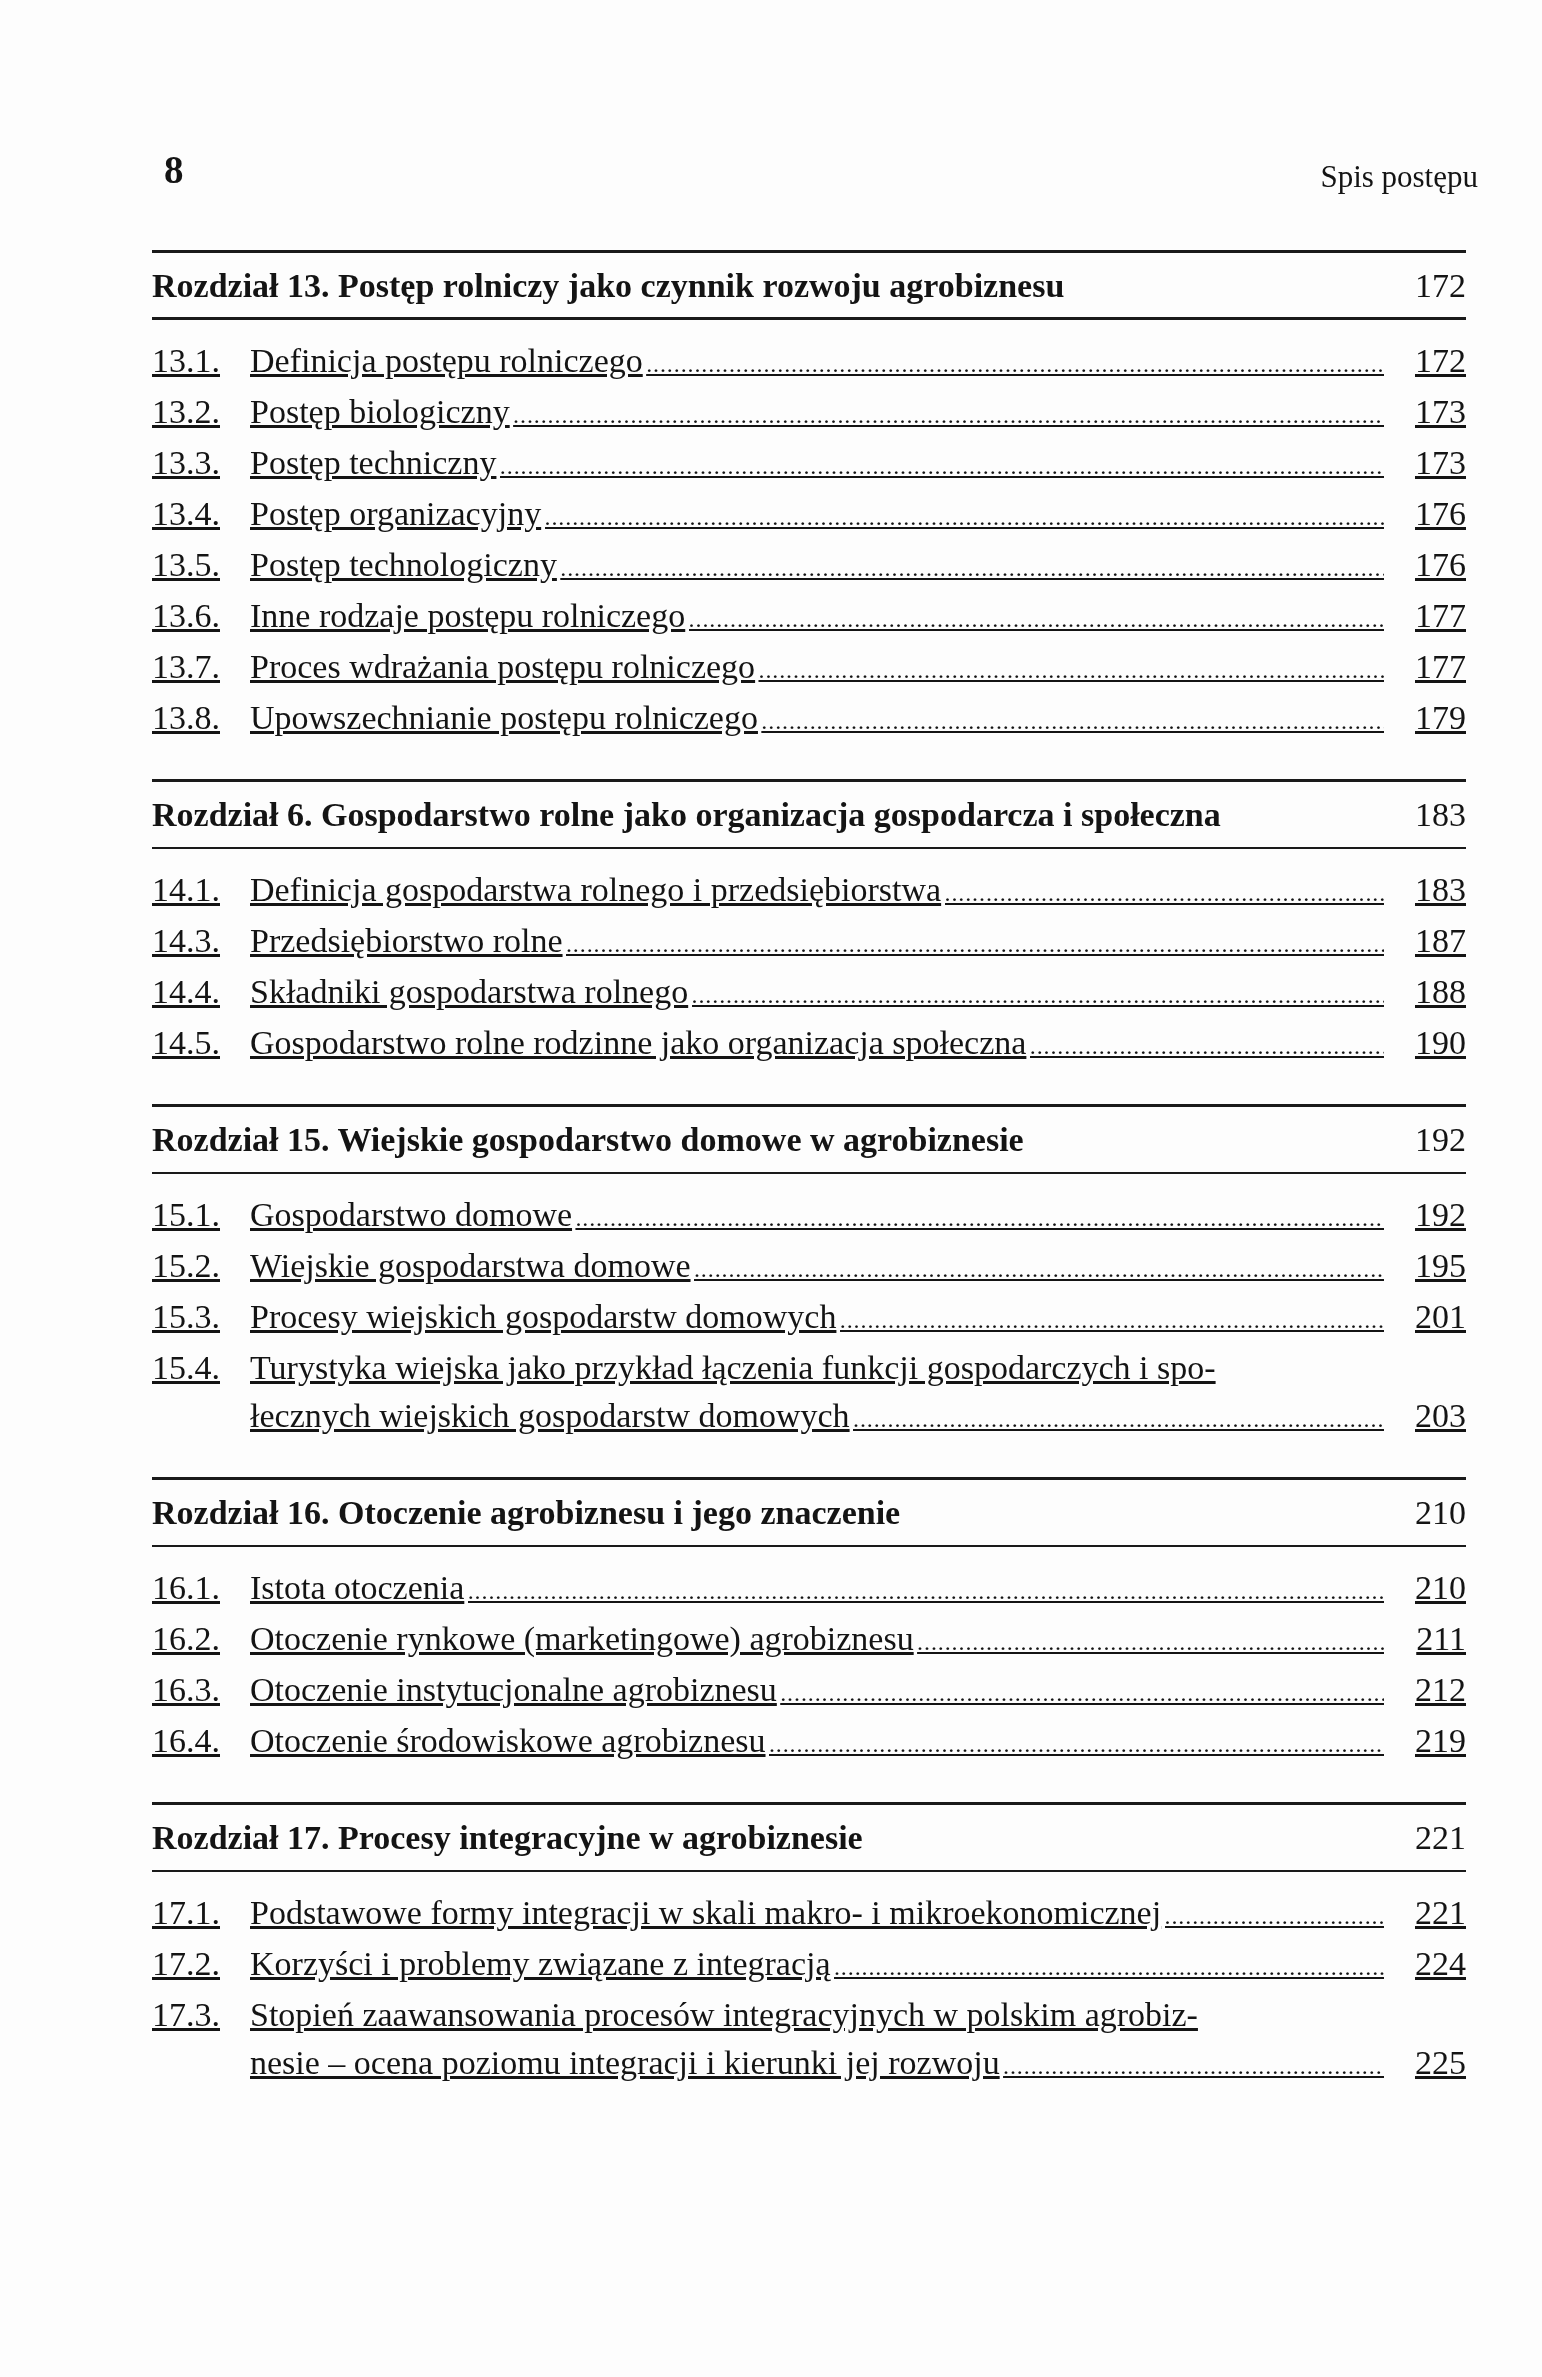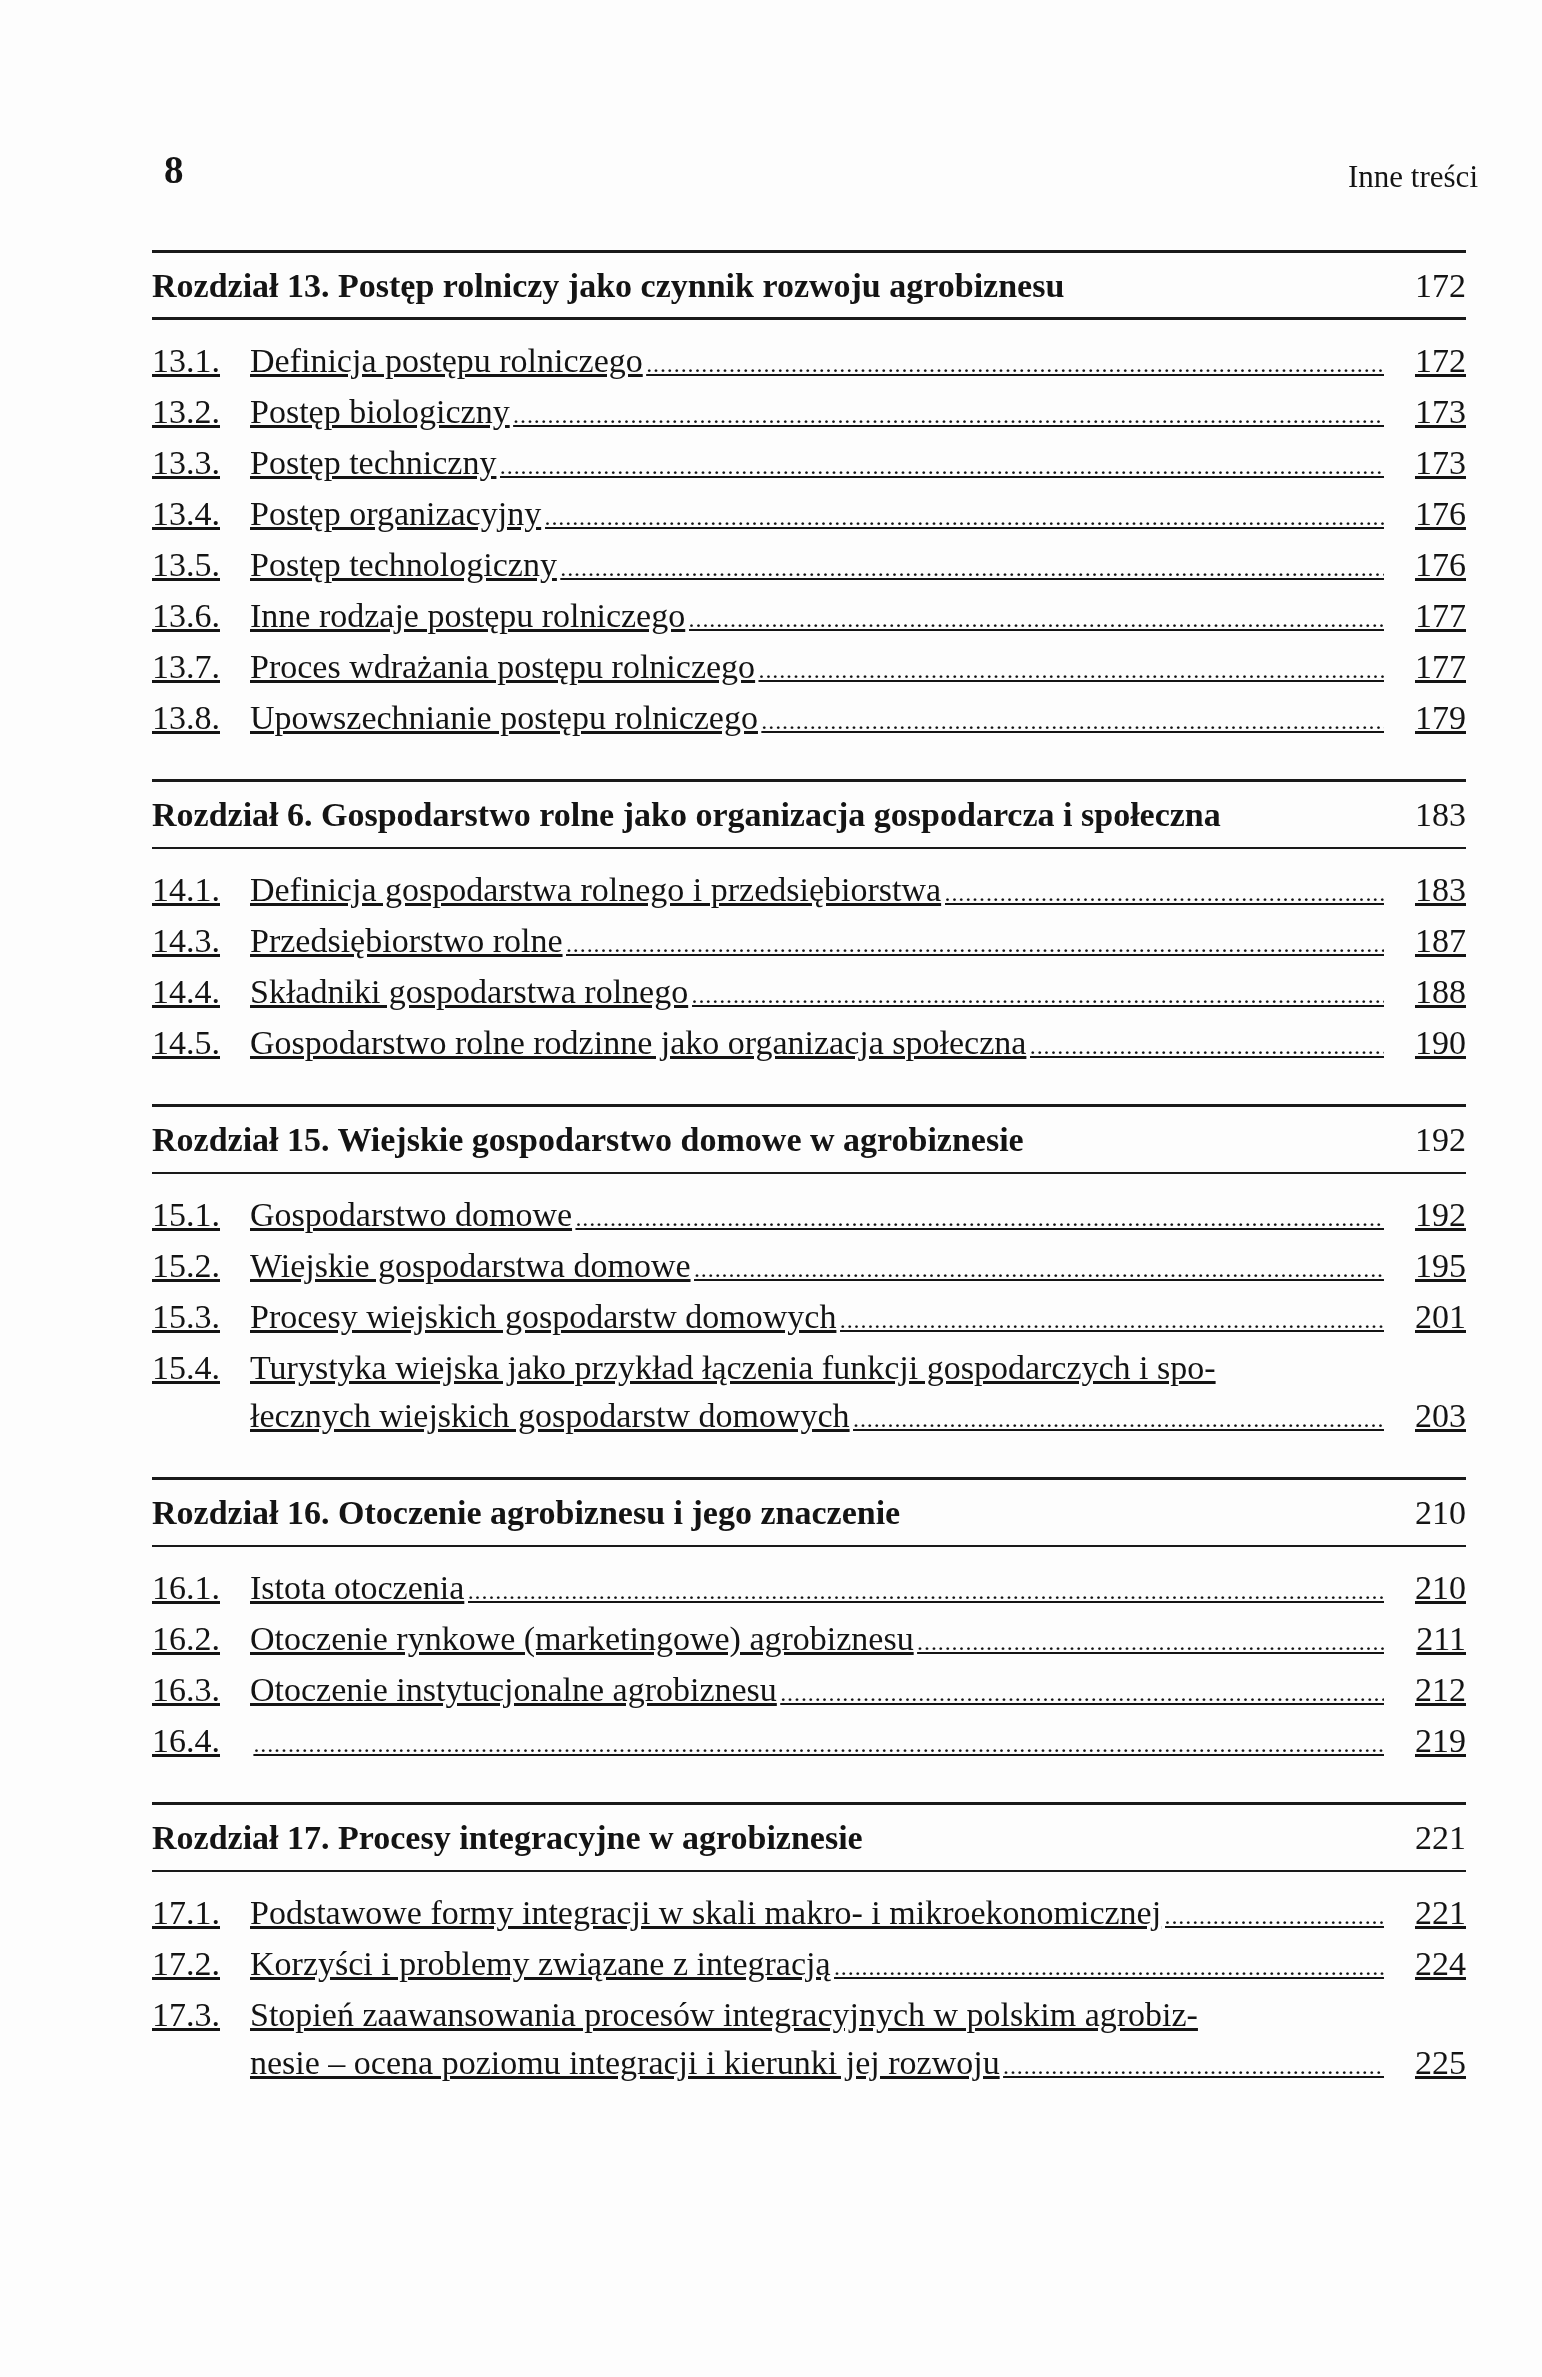--- a/index.html
+++ b/index.html
@@ -21,21 +21,21 @@
   .label { white-space:nowrap; }
   .leader { flex:1; overflow:hidden; white-space:nowrap; margin:0 5.1px 0 3.4px; letter-spacing:0.9px; font-size:24px; }
   .leader::before { content:"................................................................................................................................................................................................................................................................"; }
   .pg { width:77px; text-align:right; flex:none; }
   .first-line { white-space:nowrap; }
 </style>
 </head>
 <body>
 
 <div class="page-num">8</div>
-<div class="running-head">Inne treści</div>
+<div class="running-head">Spis postępu</div>
 
 <div class="toc" id="toc">
     <div class="chapter">
       <div class="rule"></div>
       <div class="ch-head">
         <span class="ch-title">Rozdział 13. Postęp rolniczy jako czynnik rozwoju agrobiznesu</span>
         <span class="ch-page">172</span>
       </div>
       <div class="rule"></div>
       <div class="items">
@@ -257,20 +257,21 @@
               <span class="label">Otoczenie instytucjonalne agrobiznesu</span>
               <span class="leader"></span>
               <span class="pg">212</span>
             </div>
           </div>
         </div>
         <div class="item">
           <span class="num">16.4.</span>
           <div style="flex: 1 1 0%; min-width: 0px;">
             <div class="txt">
+              <span class="label">Otoczenie środowiskowe agrobiznesu</span>
               <span class="leader"></span>
               <span class="pg">219</span>
             </div>
           </div>
         </div>
       </div>
     </div>
     <div class="chapter">
       <div class="rule"></div>
       <div class="ch-head">

